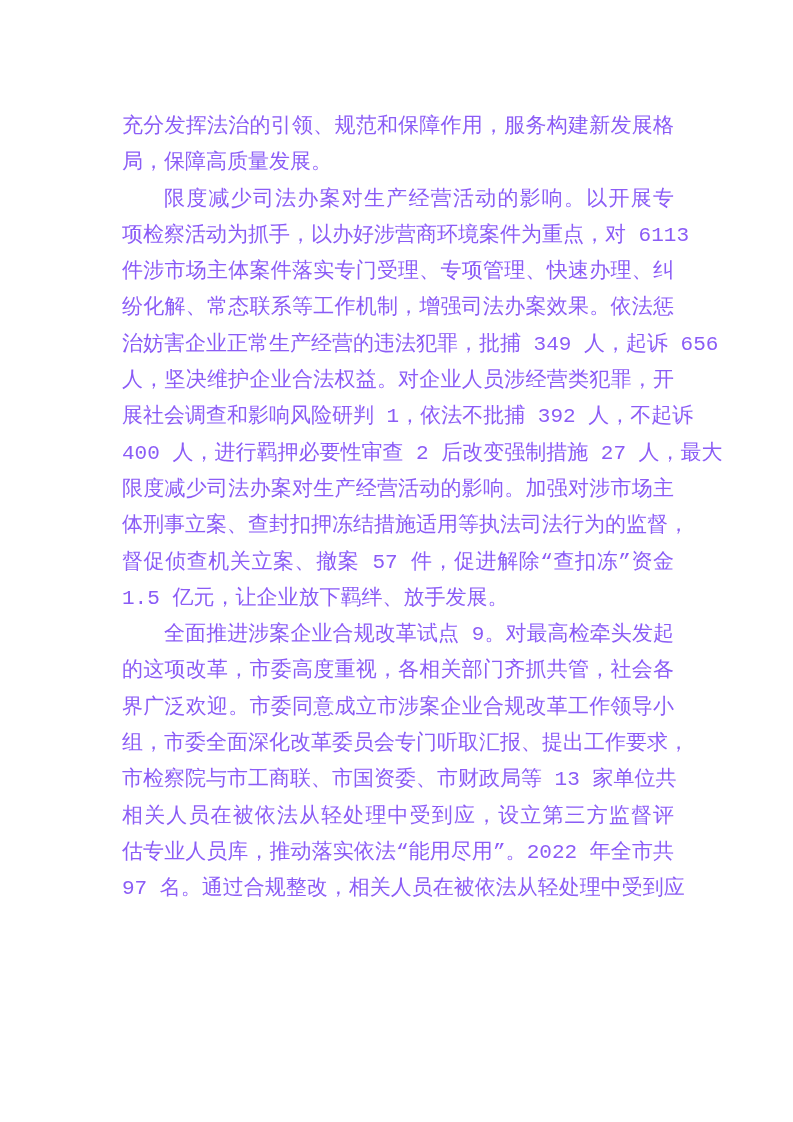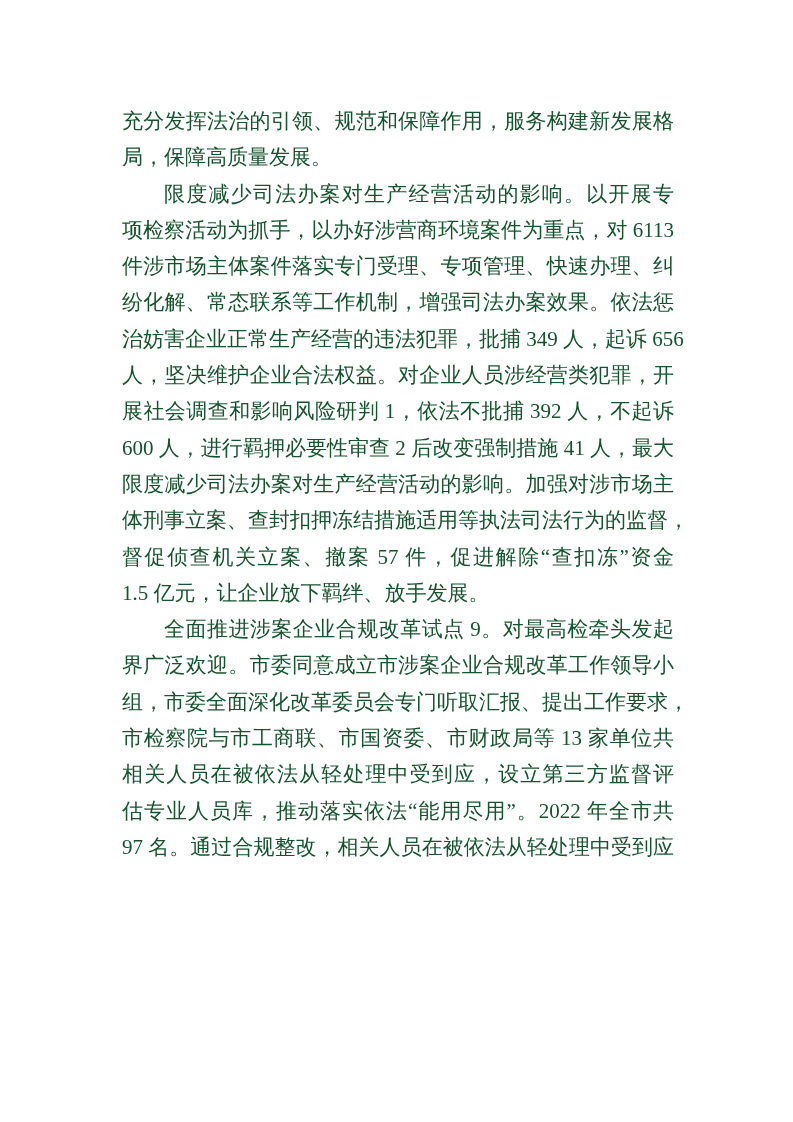--- a/index.html
+++ b/index.html
@@ -1,24 +1,24 @@
 <!DOCTYPE html>
 <html><head>
 <meta charset="utf-8">
 <style>
   html, body { margin: 0; padding: 0; background: #ffffff; }
   body { width: 793px; height: 1122px; position: relative; overflow: hidden; }
   .page {
     position: absolute;
     left: 122px;
-    top: 103px;
+    top: 109px;
     width: 552px;
-    font-family: Liberation Serif, serif;
+    font-family: Liberation Mono, monospace;
     font-size: 21px;
-    color: #14532d;
+    color: #8b5cf6;
   }
   .line {
     height: 36.3px;
     line-height: 36.3px;
     white-space: nowrap;
     text-align: justify;
     text-align-last: justify;
     letter-spacing: 0;
   }
   .line.last { text-align-last: left; }
@@ -35,29 +35,30 @@
   </div>
 
   <div>
     <div class="line indent">限度减少司法办案对生产经营活动的影响。以开展专</div>
     <div class="line">项检察活动为抓手，以办好涉营商环境案件为重点，对 6113</div>
     <div class="line">件涉市场主体案件落实专门受理、专项管理、快速办理、纠</div>
     <div class="line">纷化解、常态联系等工作机制，增强司法办案效果。依法惩</div>
     <div class="line">治妨害企业正常生产经营的违法犯罪，批捕 349 人，起诉 656</div>
     <div class="line">人，坚决维护企业合法权益。对企业人员涉经营类犯罪，开</div>
     <div class="line">展社会调查和影响风险研判 1，依法不批捕 392 人，不起诉</div>
-    <div class="line">600 人，进行羁押必要性审查 2 后改变强制措施 41 人，最大</div>
+    <div class="line">400 人，进行羁押必要性审查 2 后改变强制措施 27 人，最大</div>
     <div class="line">限度减少司法办案对生产经营活动的影响。加强对涉市场主</div>
     <div class="line">体刑事立案、查封扣押冻结措施适用等执法司法行为的监督，</div>
     <div class="line">督促侦查机关立案、撤案 57 件，促进解除“查扣冻”资金</div>
     <div class="line last">1.5 亿元，让企业放下羁绊、放手发展。</div>
   </div>
 
   <div>
     <div class="line indent">全面推进涉案企业合规改革试点 9。对最高检牵头发起</div>
+    <div class="line">的这项改革，市委高度重视，各相关部门齐抓共管，社会各</div>
     <div class="line">界广泛欢迎。市委同意成立市涉案企业合规改革工作领导小</div>
     <div class="line">组，市委全面深化改革委员会专门听取汇报、提出工作要求，</div>
     <div class="line">市检察院与市工商联、市国资委、市财政局等 13 家单位共</div>
     <div class="line">相关人员在被依法从轻处理中受到应，设立第三方监督评</div>
     <div class="line">估专业人员库，推动落实依法“能用尽用”。2022 年全市共</div>
     <div class="line">97 名。通过合规整改，相关人员在被依法从轻处理中受到应</div>
   </div>
 </div>
 
 </body></html>

